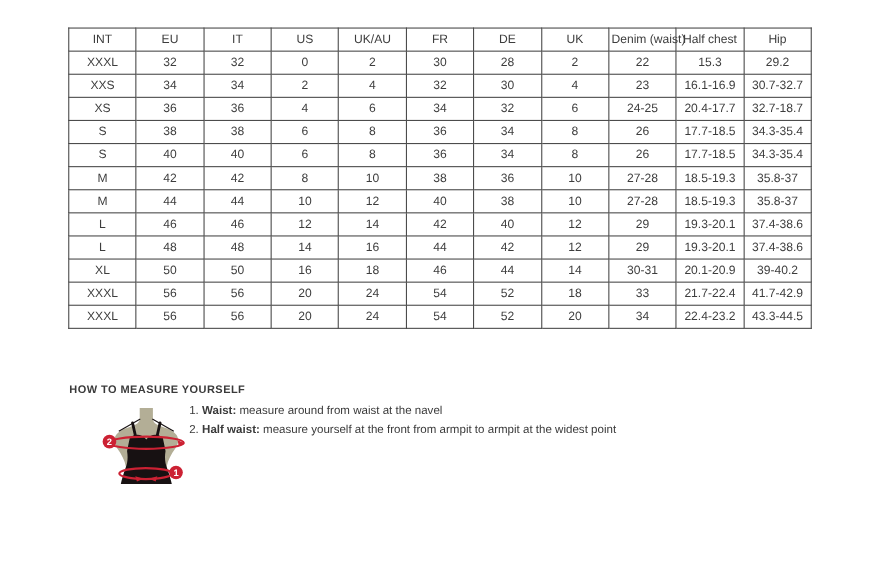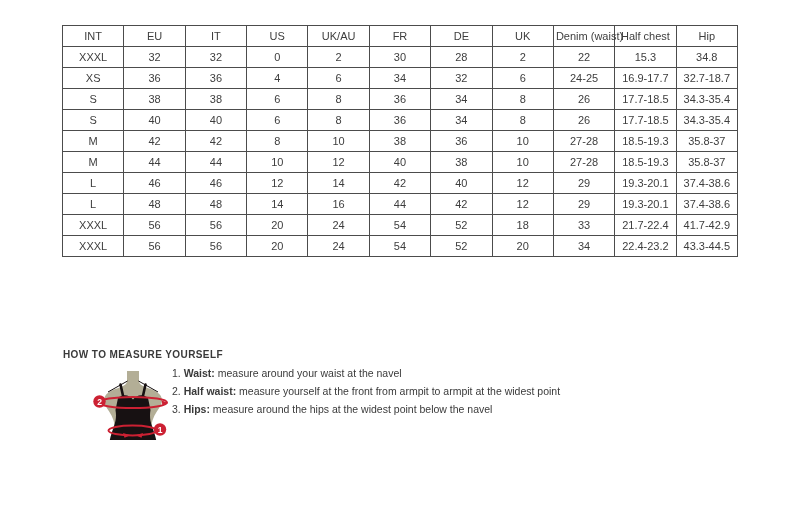--- a/index.html
+++ b/index.html
@@ -74,33 +74,46 @@
           <td>XXXL</td>
           <td>32</td>
           <td>32</td>
           <td>0</td>
           <td>2</td>
           <td>30</td>
           <td>28</td>
           <td>2</td>
           <td>22</td>
           <td>15.3</td>
-          <td>34.8</td>
+          <td>29.2</td>
+        </tr>
+        <tr>
+          <td>XXS</td>
+          <td>34</td>
+          <td>34</td>
+          <td>2</td>
+          <td>4</td>
+          <td>32</td>
+          <td>30</td>
+          <td>4</td>
+          <td>23</td>
+          <td>16.1-16.9</td>
+          <td>30.7-32.7</td>
         </tr>
         <tr>
           <td>XS</td>
           <td>36</td>
           <td>36</td>
           <td>4</td>
           <td>6</td>
           <td>34</td>
           <td>32</td>
           <td>6</td>
           <td>24-25</td>
-          <td>16.9-17.7</td>
+          <td>20.4-17.7</td>
           <td>32.7-18.7</td>
         </tr>
         <tr>
           <td>S</td>
           <td>38</td>
           <td>38</td>
           <td>6</td>
           <td>8</td>
           <td>36</td>
           <td>34</td>
@@ -166,20 +179,33 @@
           <td>48</td>
           <td>48</td>
           <td>14</td>
           <td>16</td>
           <td>44</td>
           <td>42</td>
           <td>12</td>
           <td>29</td>
           <td>19.3-20.1</td>
           <td>37.4-38.6</td>
+        </tr>
+        <tr>
+          <td>XL</td>
+          <td>50</td>
+          <td>50</td>
+          <td>16</td>
+          <td>18</td>
+          <td>46</td>
+          <td>44</td>
+          <td>14</td>
+          <td>30-31</td>
+          <td>20.1-20.9</td>
+          <td>39-40.2</td>
         </tr>
         <tr>
           <td>XXXL</td>
           <td>56</td>
           <td>56</td>
           <td>20</td>
           <td>24</td>
           <td>54</td>
           <td>52</td>
           <td>18</td>
@@ -242,18 +268,17 @@
         <text class="badge-num" x="76" y="61.5">1</text>
       </g>
       <g>
         <circle cx="16" cy="79.5" r="6.2" fill="var(--accent_red)"></circle>
         <text class="badge-num" x="16" y="82.5">3</text>
       </g>
     </svg>
   </div>
 
   <ol class="steps">
-      <li><span>1. </span><b>Waist:</b><span> measure around your waist at the navel</span></li>
+      <li><span>1. </span><b>Waist:</b><span> measure around from waist at the navel</span></li>
       <li><span>2. </span><b>Half waist:</b><span> measure yourself at the front from armpit to armpit at the widest point</span></li>
-      <li><span>3. </span><b>Hips:</b><span> measure around the hips at the widest point below the navel</span></li>
     </ol>
 
 </div>
 
 </body></html>

